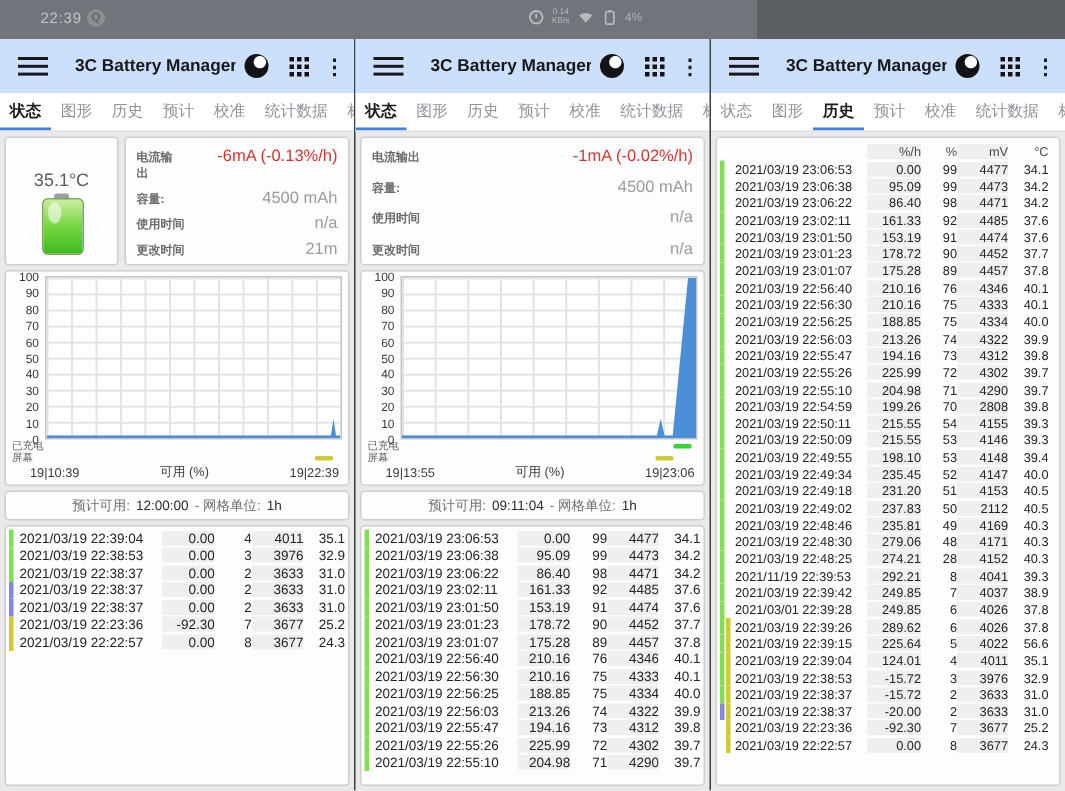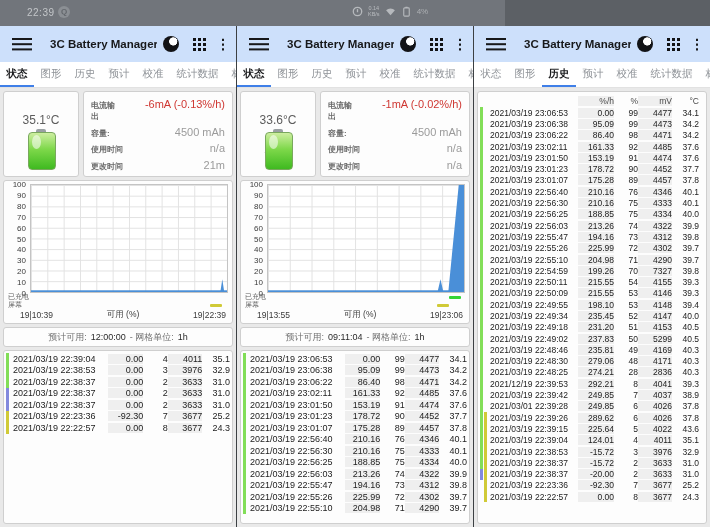--- a/index.html
+++ b/index.html
@@ -294,28 +294,20 @@
         <span class="tab active">状态</span>
         <span class="tab">图形</span>
         <span class="tab">历史</span>
         <span class="tab">预计</span>
         <span class="tab">校准</span>
         <span class="tab">统计数据</span>
         <span class="tab">标</span>
       </div>
     <div class="content">
       <div class="cards-row">
-        <div class="card temp-card">
-          <span class="temp-val">33.6°C</span>
-          <span class="batt-wrap">
-            <span class="batt-cap"></span>
-              <span class="batt-body"></span>
-          </span>
-          <span class="batt-pct">100%</span>
-        </div>
         <div class="card detail-card">
             <div class="d-row">
               <span class="d-label">电流输出</span>
               <span class="d-val red">-1mA (-0.02%/h)</span>
             </div>
             <div class="d-row">
               <span class="d-label">容量:</span>
               <span class="d-val">4500 mAh</span>
             </div>
             <div class="d-row">
@@ -642,21 +634,21 @@
             <span class="cell c-pct num">71</span>
             <span class="cell c-mv shade num">4290</span>
             <span class="cell c-temp num">39.7</span>
           </div>
           <div class="hrow">
             <span class="strip" style="background: rgb(130, 222, 88);"></span>
             <span class="strip" style="background: transparent;"></span>
             <span class="cell c-date">2021/03/19 22:54:59</span>
             <span class="cell c-rate shade num">199.26</span>
             <span class="cell c-pct num">70</span>
-            <span class="cell c-mv shade num">7327</span>
+            <span class="cell c-mv shade num">2808</span>
             <span class="cell c-temp num">39.8</span>
           </div>
           <div class="hrow">
             <span class="strip" style="background: rgb(130, 222, 88);"></span>
             <span class="strip" style="background: transparent;"></span>
             <span class="cell c-date">2021/03/19 22:50:11</span>
             <span class="cell c-rate shade num">215.55</span>
             <span class="cell c-pct num">54</span>
             <span class="cell c-mv shade num">4155</span>
             <span class="cell c-temp num">39.3</span>
@@ -696,21 +688,21 @@
             <span class="cell c-pct num">51</span>
             <span class="cell c-mv shade num">4153</span>
             <span class="cell c-temp num">40.5</span>
           </div>
           <div class="hrow">
             <span class="strip" style="background: rgb(130, 222, 88);"></span>
             <span class="strip" style="background: transparent;"></span>
             <span class="cell c-date">2021/03/19 22:49:02</span>
             <span class="cell c-rate shade num">237.83</span>
             <span class="cell c-pct num">50</span>
-            <span class="cell c-mv shade num">5299</span>
+            <span class="cell c-mv shade num">2112</span>
             <span class="cell c-temp num">40.5</span>
           </div>
           <div class="hrow">
             <span class="strip" style="background: rgb(130, 222, 88);"></span>
             <span class="strip" style="background: transparent;"></span>
             <span class="cell c-date">2021/03/19 22:48:46</span>
             <span class="cell c-rate shade num">235.81</span>
             <span class="cell c-pct num">49</span>
             <span class="cell c-mv shade num">4169</span>
             <span class="cell c-temp num">40.3</span>
@@ -723,27 +715,27 @@
             <span class="cell c-pct num">48</span>
             <span class="cell c-mv shade num">4171</span>
             <span class="cell c-temp num">40.3</span>
           </div>
           <div class="hrow">
             <span class="strip" style="background: rgb(130, 222, 88);"></span>
             <span class="strip" style="background: transparent;"></span>
             <span class="cell c-date">2021/03/19 22:48:25</span>
             <span class="cell c-rate shade num">274.21</span>
             <span class="cell c-pct num">28</span>
-            <span class="cell c-mv shade num">2836</span>
+            <span class="cell c-mv shade num">4152</span>
             <span class="cell c-temp num">40.3</span>
           </div>
           <div class="hrow">
             <span class="strip" style="background: rgb(130, 222, 88);"></span>
             <span class="strip" style="background: transparent;"></span>
-            <span class="cell c-date">2021/12/19 22:39:53</span>
+            <span class="cell c-date">2021/11/19 22:39:53</span>
             <span class="cell c-rate shade num">292.21</span>
             <span class="cell c-pct num">8</span>
             <span class="cell c-mv shade num">4041</span>
             <span class="cell c-temp num">39.3</span>
           </div>
           <div class="hrow">
             <span class="strip" style="background: rgb(130, 222, 88);"></span>
             <span class="strip" style="background: transparent;"></span>
             <span class="cell c-date">2021/03/19 22:39:42</span>
             <span class="cell c-rate shade num">249.85</span>
@@ -769,21 +761,21 @@
             <span class="cell c-mv shade num">4026</span>
             <span class="cell c-temp num">37.8</span>
           </div>
           <div class="hrow">
             <span class="strip" style="background: rgb(130, 222, 88);"></span>
             <span class="strip" style="background: rgb(208, 202, 55);"></span>
             <span class="cell c-date">2021/03/19 22:39:15</span>
             <span class="cell c-rate shade num">225.64</span>
             <span class="cell c-pct num">5</span>
             <span class="cell c-mv shade num">4022</span>
-            <span class="cell c-temp num">43.6</span>
+            <span class="cell c-temp num">56.6</span>
           </div>
           <div class="hrow">
             <span class="strip" style="background: rgb(130, 222, 88);"></span>
             <span class="strip" style="background: rgb(208, 202, 55);"></span>
             <span class="cell c-date">2021/03/19 22:39:04</span>
             <span class="cell c-rate shade num">124.01</span>
             <span class="cell c-pct num">4</span>
             <span class="cell c-mv shade num">4011</span>
             <span class="cell c-temp num">35.1</span>
           </div>

